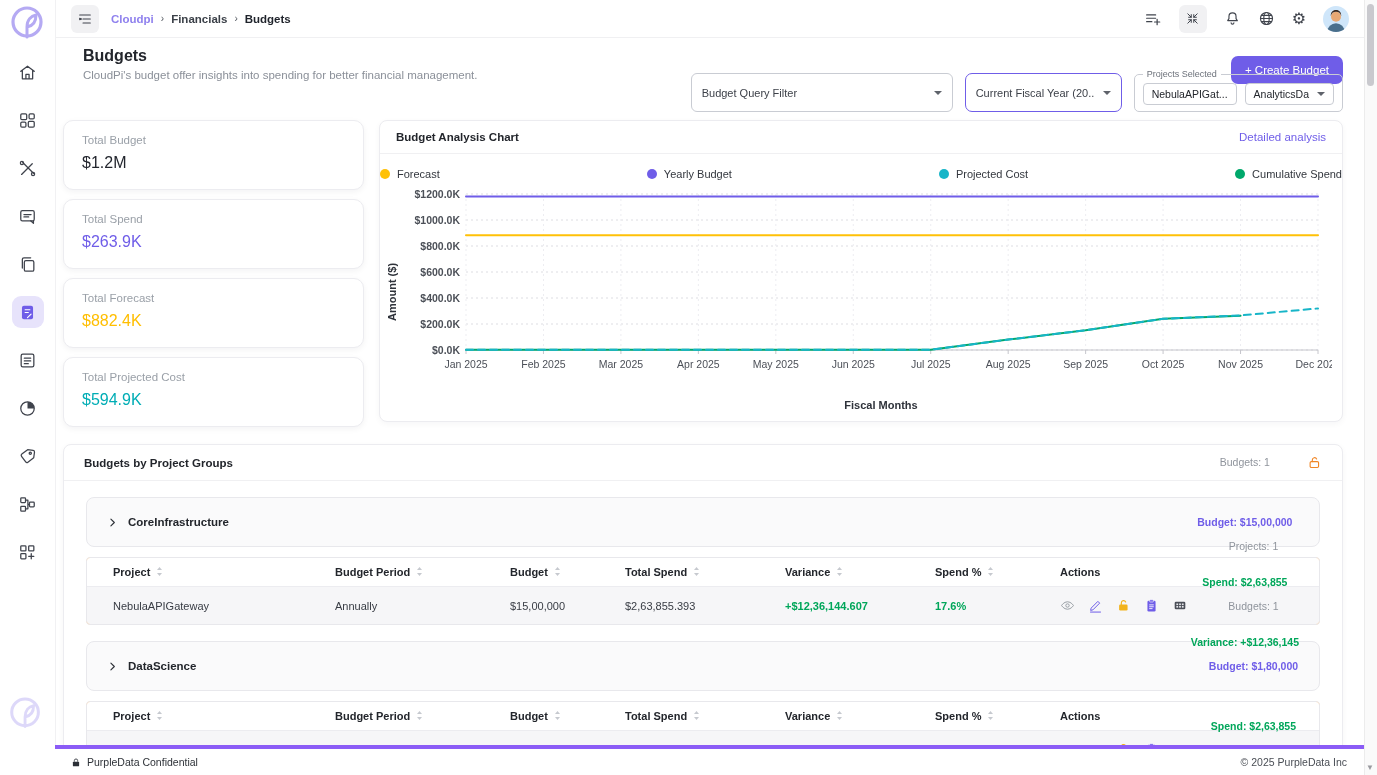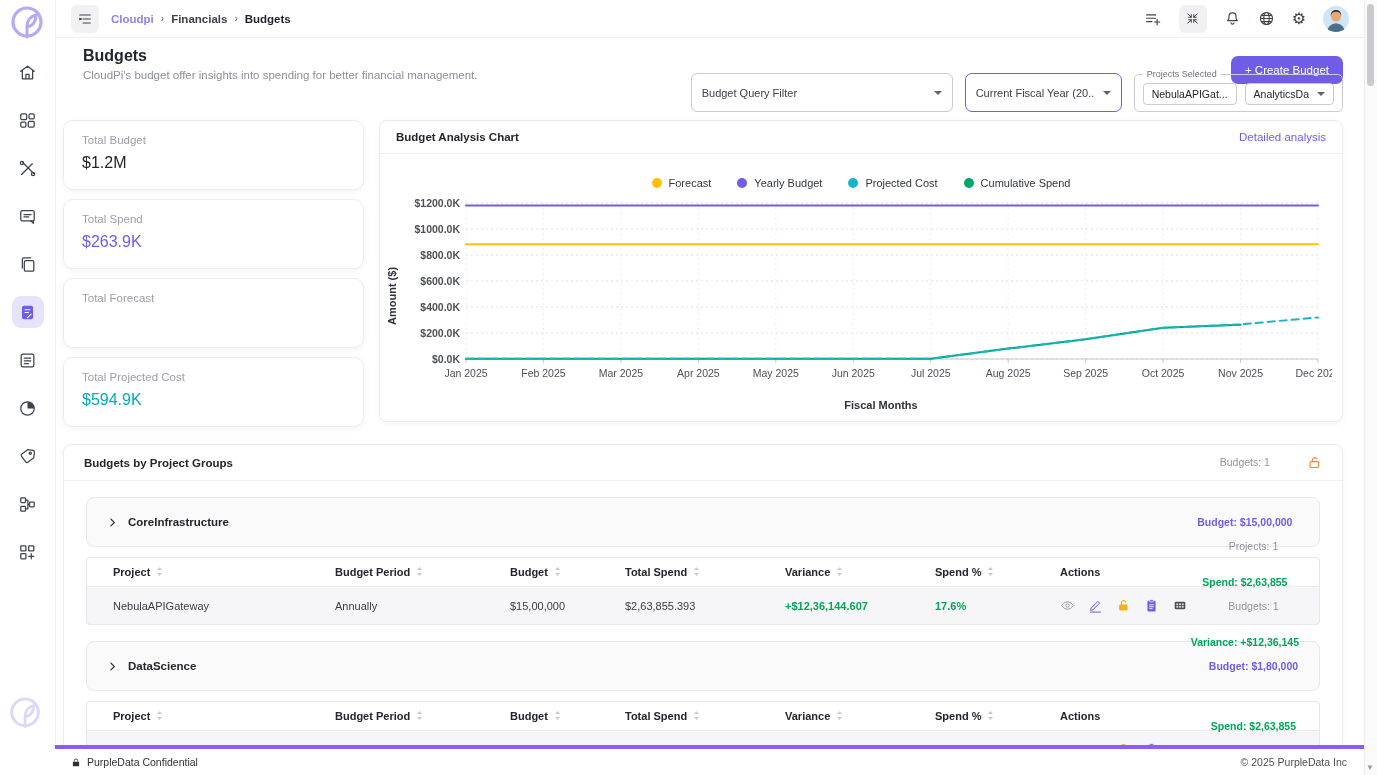--- a/index.html
+++ b/index.html
@@ -56,21 +56,21 @@
   .stat-card{background:#fff;border:1px solid #ececf0;border-radius:10px;height:70px;padding:13px 18px;
              box-sizing:border-box;box-shadow:0 2px 6px rgba(25,28,40,.05);}
   .stat-label{font-size:11.5px;color:#9aa0a8;}
   .stat-value{font-size:16px;font-weight:normal;margin-top:8px;}
 
   .chart-card{flex:1;margin-left:15px;border:1px solid #ececf0;border-radius:8px;background:#fff;height:302px;
               box-sizing:border-box;display:flex;flex-direction:column;box-shadow:0 2px 6px rgba(25,28,40,.04);}
   .chart-head{display:flex;justify-content:space-between;align-items:center;padding:10px 16px;border-bottom:1px solid #f0f0f2;}
   .chart-title{font-size:11.5px;font-weight:bold;}
   .chart-link{font-size:11.5px;color:#6f5de8;text-decoration:none;cursor:pointer;}
-  .legend{display:flex;justify-content:center;gap:26px;margin-top:23px;font-size:11px;color:#33373e;align-items:center;}
+  .legend{display:flex;justify-content:space-between;gap:26px;margin-top:14px;font-size:11px;color:#33373e;align-items:center;}
   .legend-item{display:flex;align-items:center;cursor:pointer;}
   .dot{width:10px;height:10px;border-radius:50%;display:inline-block;margin-right:7px;}
   .chart-body{display:flex;flex:1;padding:4px 10px 0 6px;}
   .ylab{writing-mode:vertical-rl;transform:rotate(180deg);font-size:11px;font-weight:bold;color:#2e323a;text-align:center;width:16px;}
   #chart-svg{flex:1;height:198px;}
   .xlab{text-align:center;font-size:11px;font-weight:bold;color:#2e323a;margin:0 0 10px 40px;}
 
   .groups-card{margin-top:17px;border:1px solid #ececf0;border-radius:8px;background:#fff;height:334px;
                box-sizing:border-box;overflow:hidden;box-shadow:0 2px 6px rgba(25,28,40,.04);}
   .groups-head{display:flex;justify-content:space-between;align-items:center;padding:10px 20px;border-bottom:1px solid #f0f0f2;}
@@ -278,20 +278,21 @@
         <div class="stat-card">
           <div class="stat-label">Total Budget</div>
           <div class="stat-value" style="color: rgb(35, 38, 46);">$1.2M</div>
         </div>
         <div class="stat-card">
           <div class="stat-label">Total Spend</div>
           <div class="stat-value" style="color: rgb(111, 93, 232);">$263.9K</div>
         </div>
         <div class="stat-card">
           <div class="stat-label">Total Forecast</div>
+          <div class="stat-value" style="color: rgb(255, 190, 0);">$882.4K</div>
         </div>
         <div class="stat-card">
           <div class="stat-label">Total Projected Cost</div>
           <div class="stat-value" style="color: rgb(0, 173, 181);">$594.9K</div>
         </div>
       </div>
 
       <section class="chart-card">
         <div class="chart-head">
           <span class="chart-title">Budget Analysis Chart</span>

